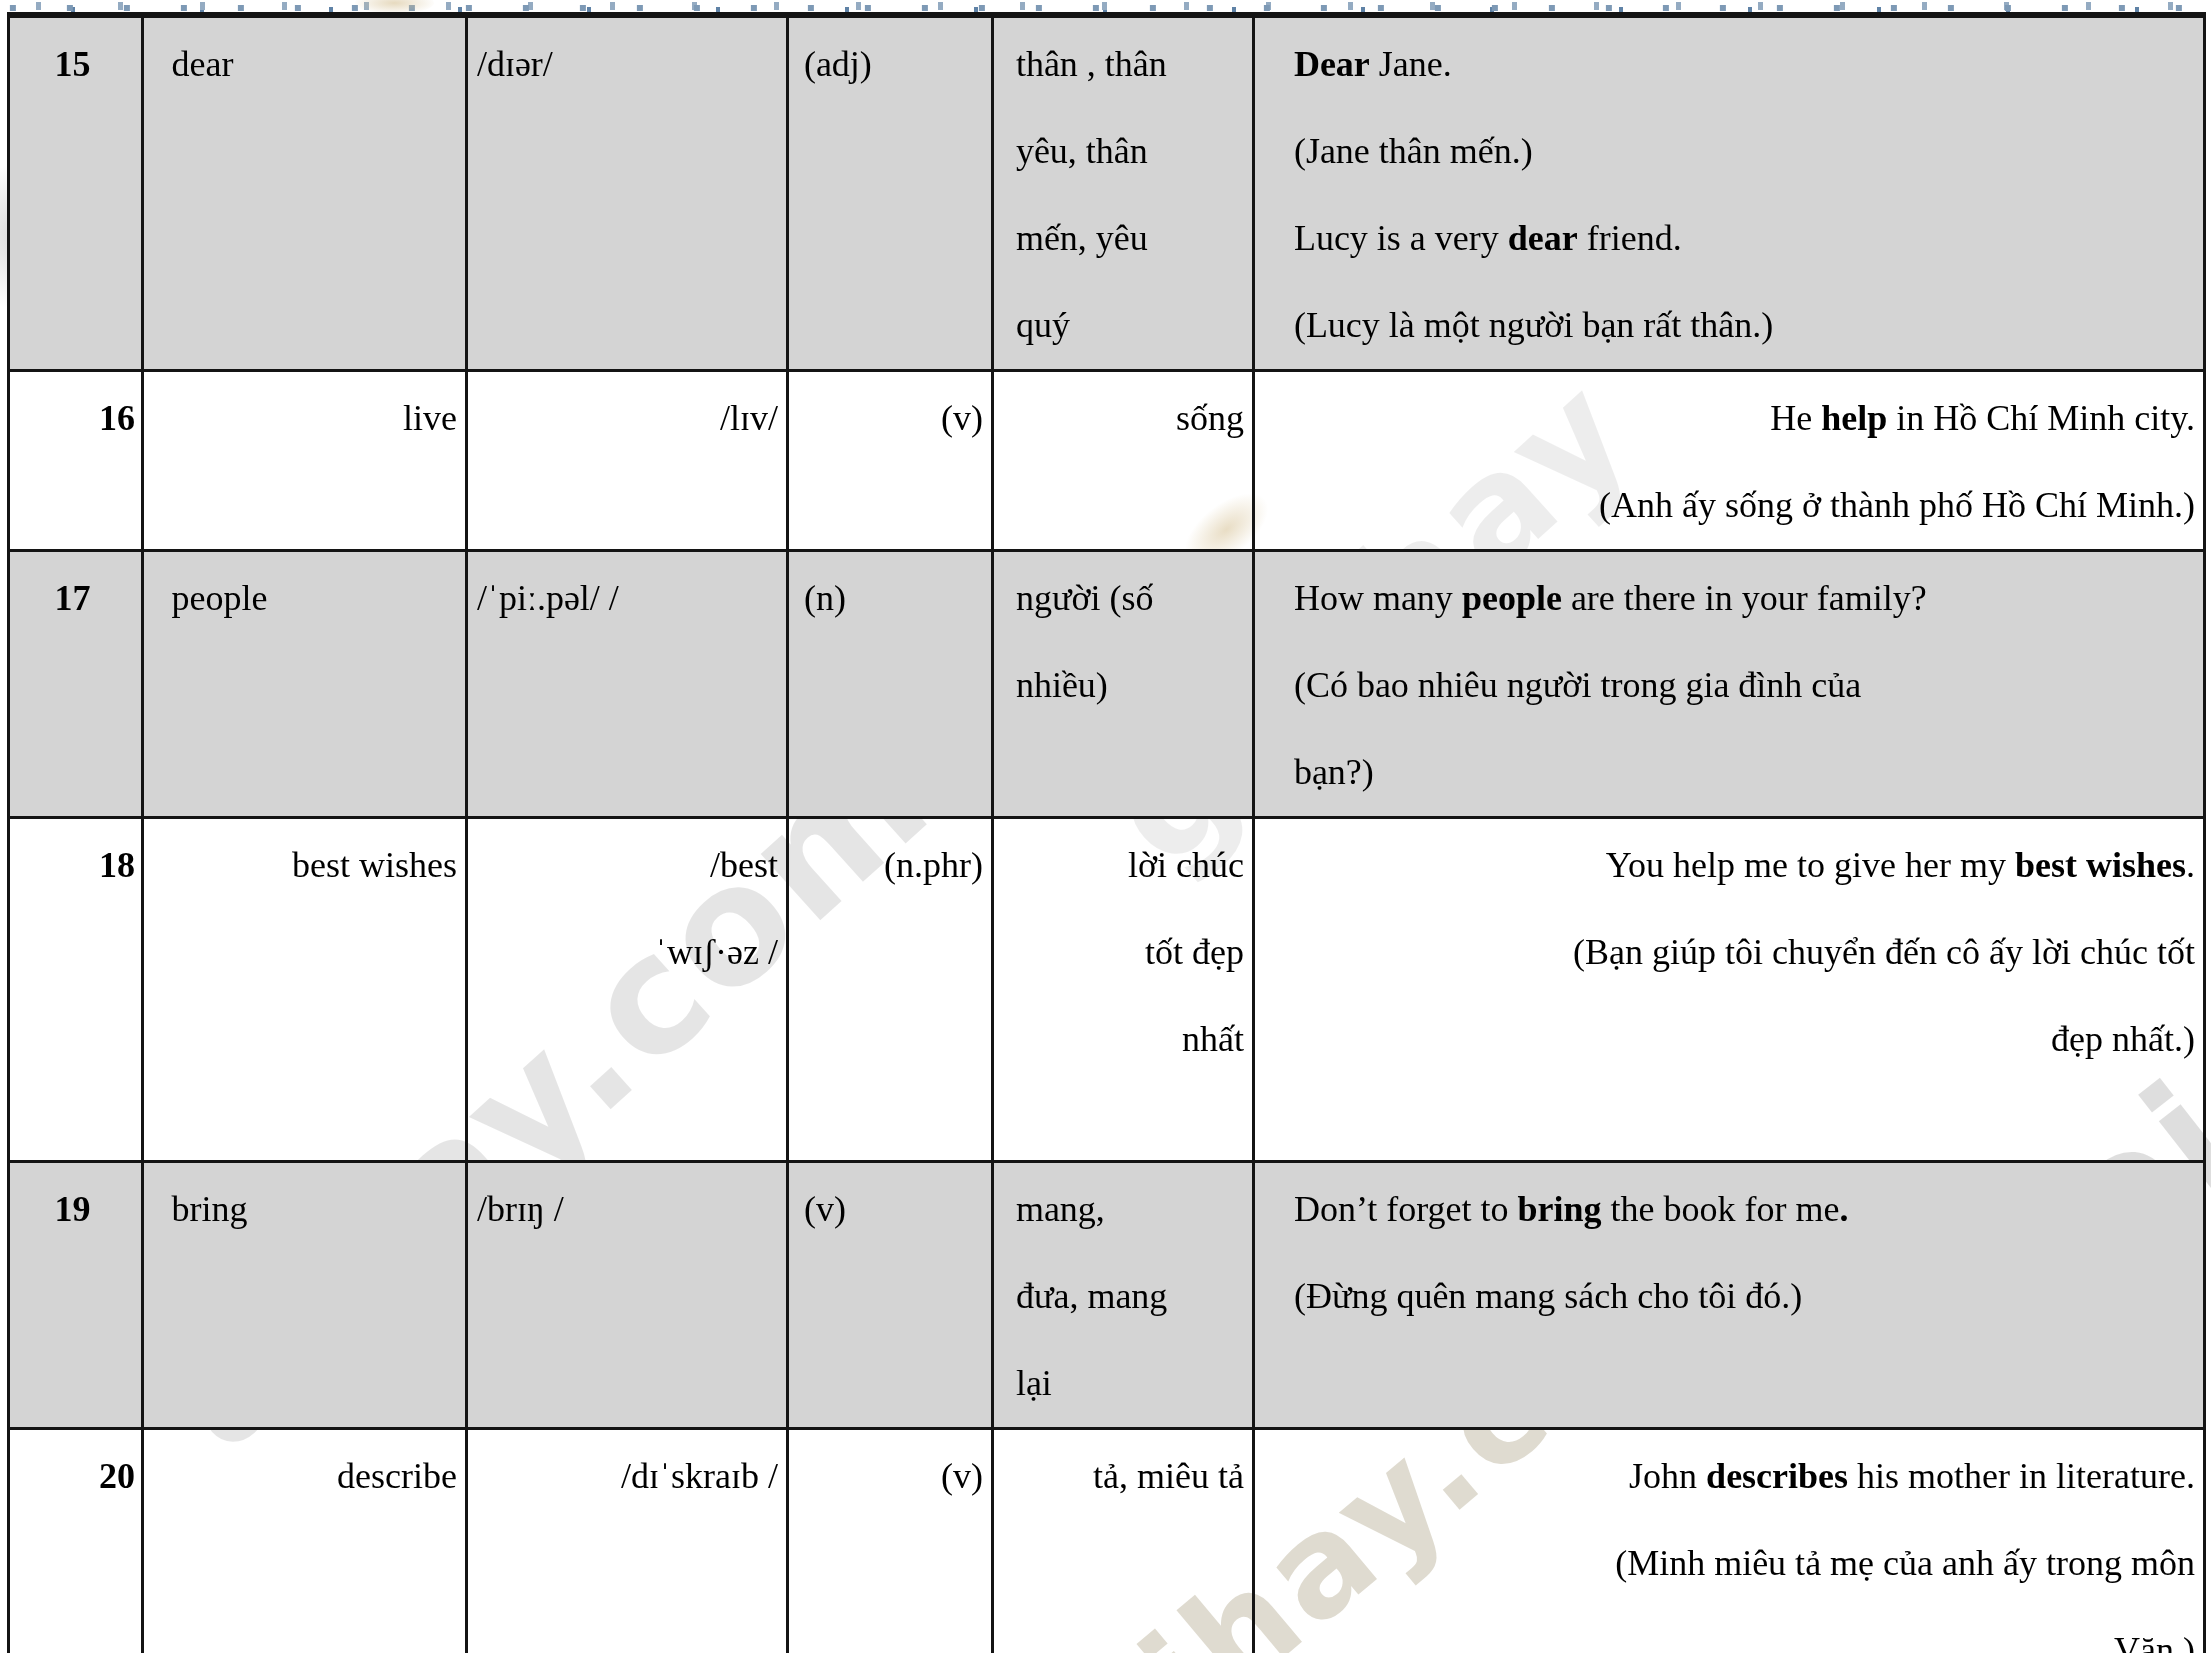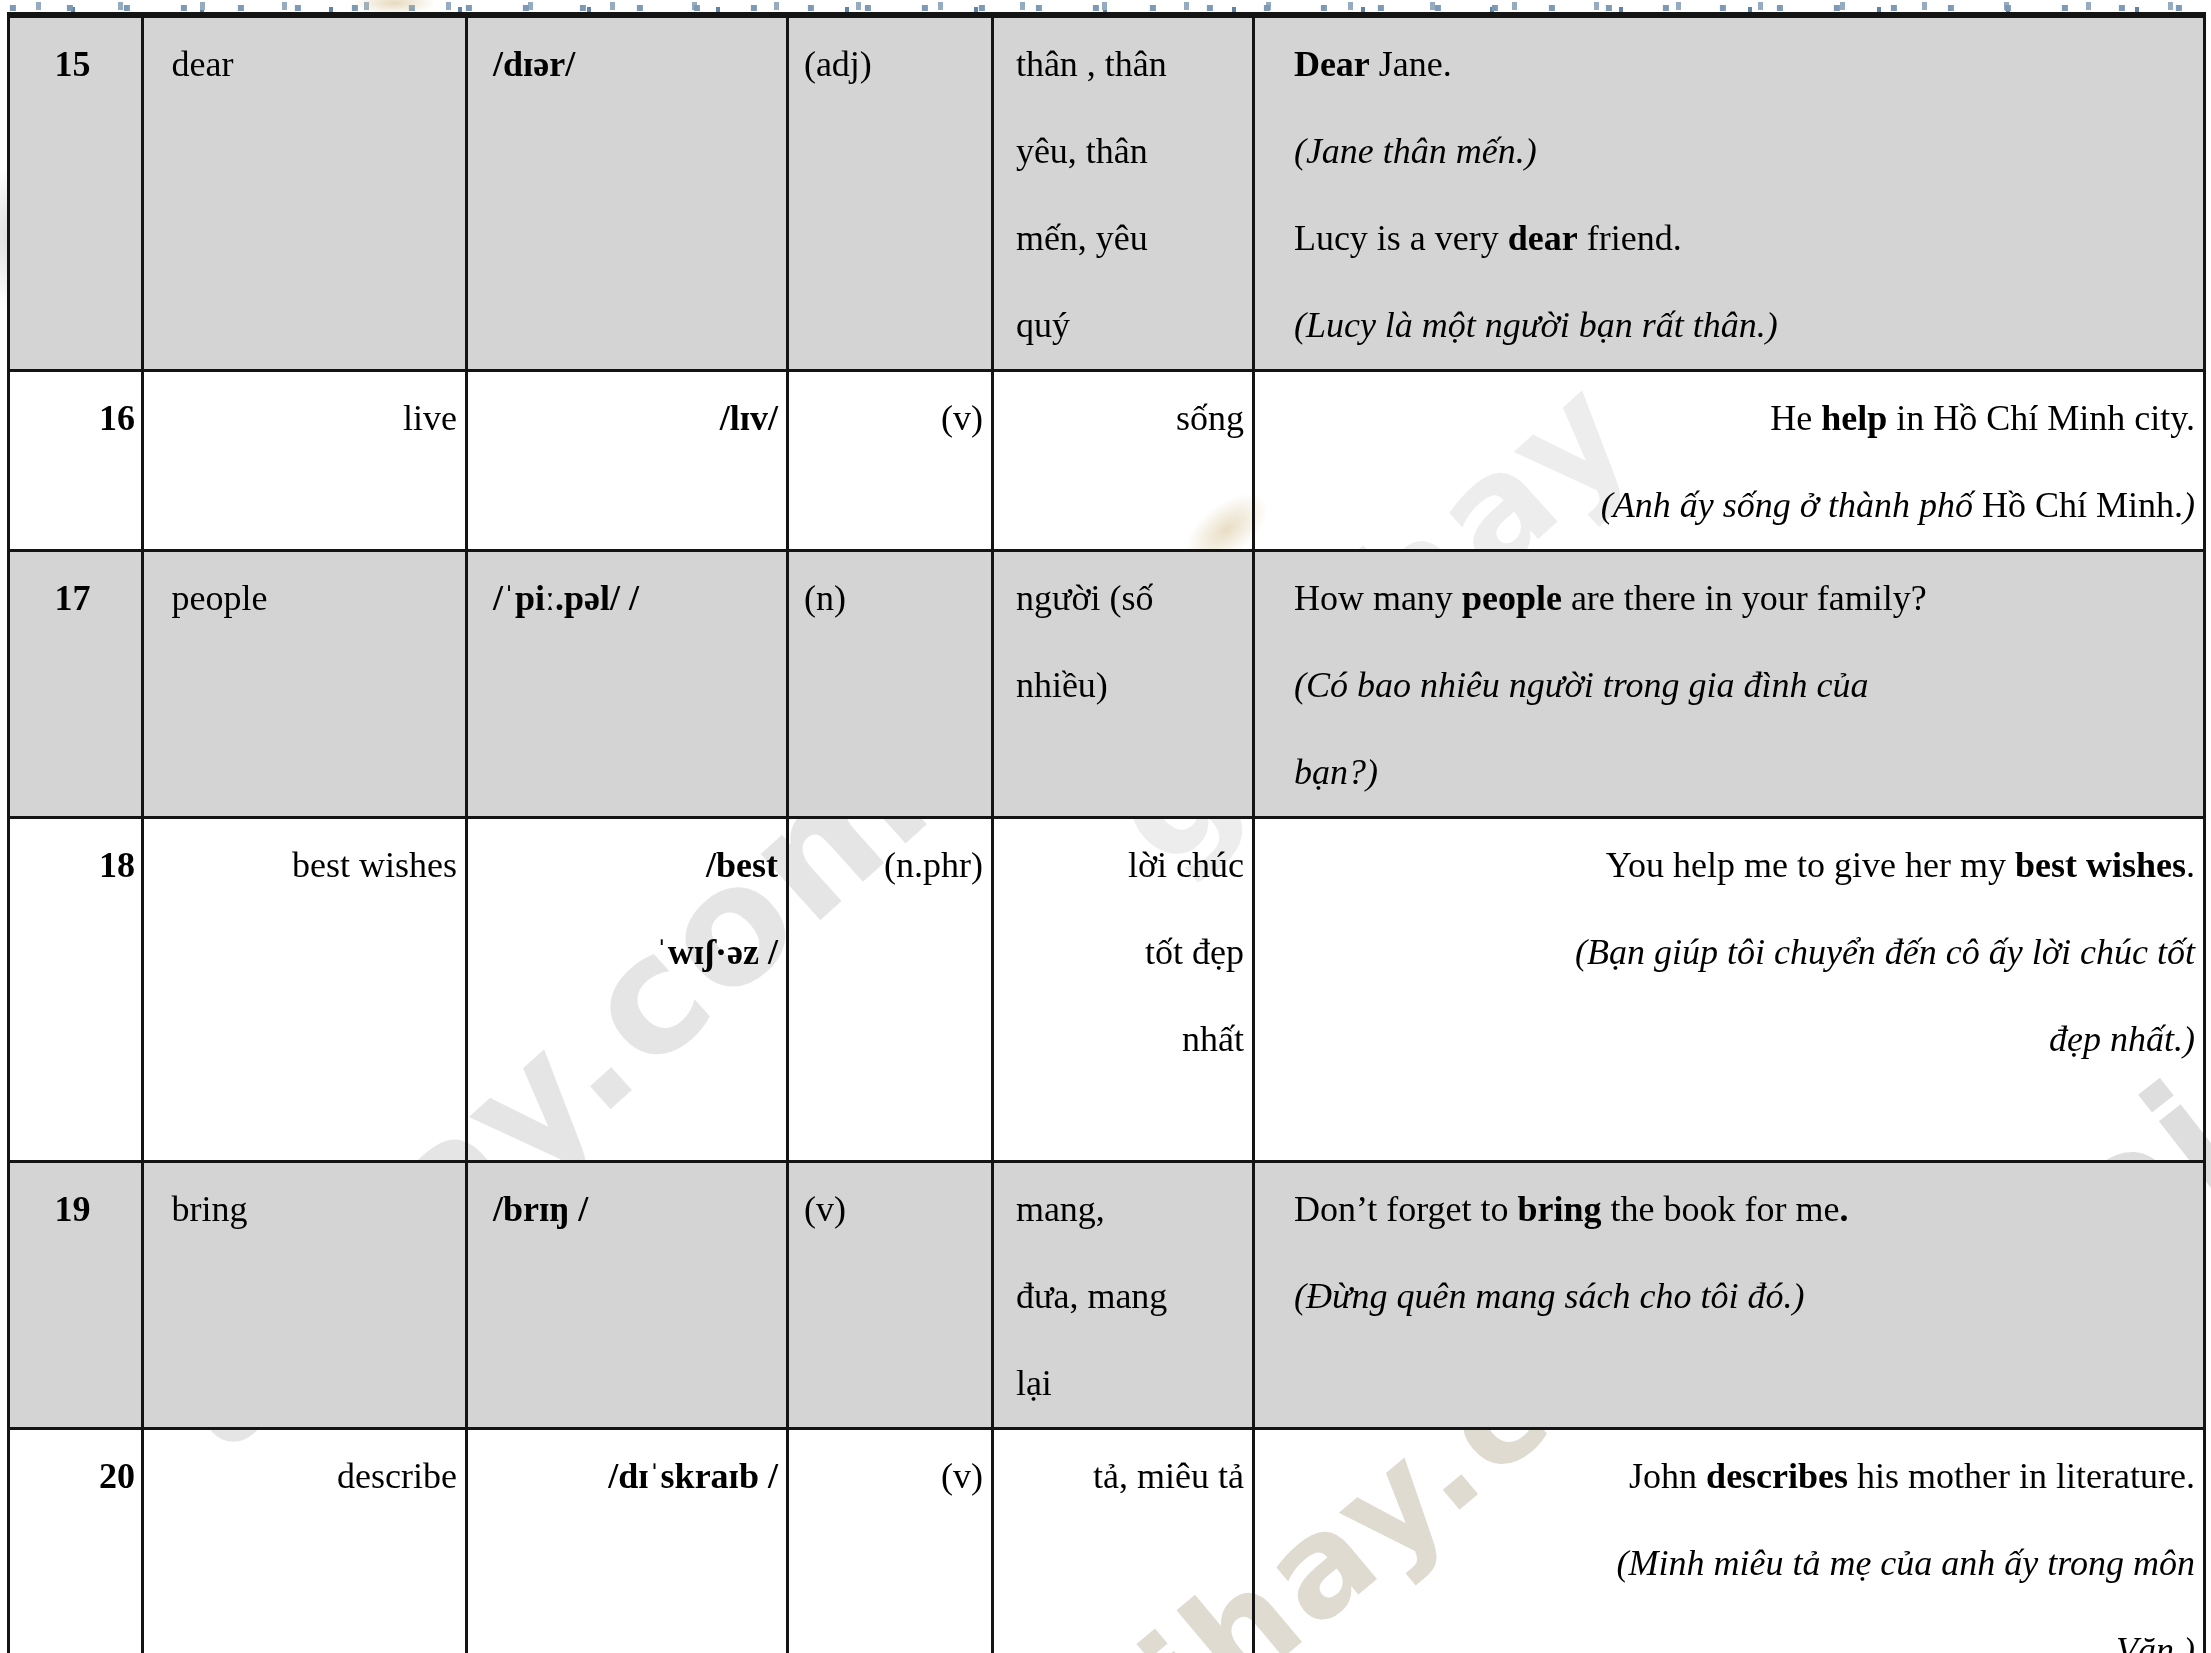--- a/index.html
+++ b/index.html
@@ -61,26 +61,26 @@
   tbody tr:nth-child(4){height:344px;}
   tbody tr:nth-child(5){height:254px;}
   tbody tr:nth-child(6){height:252px;}
   tr.shaded td{background:#d4d4d4;}
   tr:not(.shaded) td{background:rgba(255,255,255,0.0);text-align:right;}
 
   .ln{line-height:87px;white-space:nowrap;}
   td.c-num{text-align:center;padding-left:0;padding-right:5.9px;}
   td.c-num .ln{font-weight:bold;}
   td.c-word{padding-left:27.6px;}
-  td.c-pron{padding-left:25px;font-weight:bold;}
+  td.c-pron{padding-left:9px;}
   td.c-pos{padding-left:15px;}
   td.c-meaning{padding-left:22px;}
   td.c-example{padding-left:39px;}
   .b{font-weight:bold;}
-  .i{font-style:italic;margin-top:24px;}
+  .i{margin-top:24px;}
 </style>
 </head>
 <body>
 
 <div class="page">
 
   <div class="top-strip"></div>
 
   <div class="wm wm-center">aihay.com</div>
   <div class="wm wm-upper">giaihay</div>

